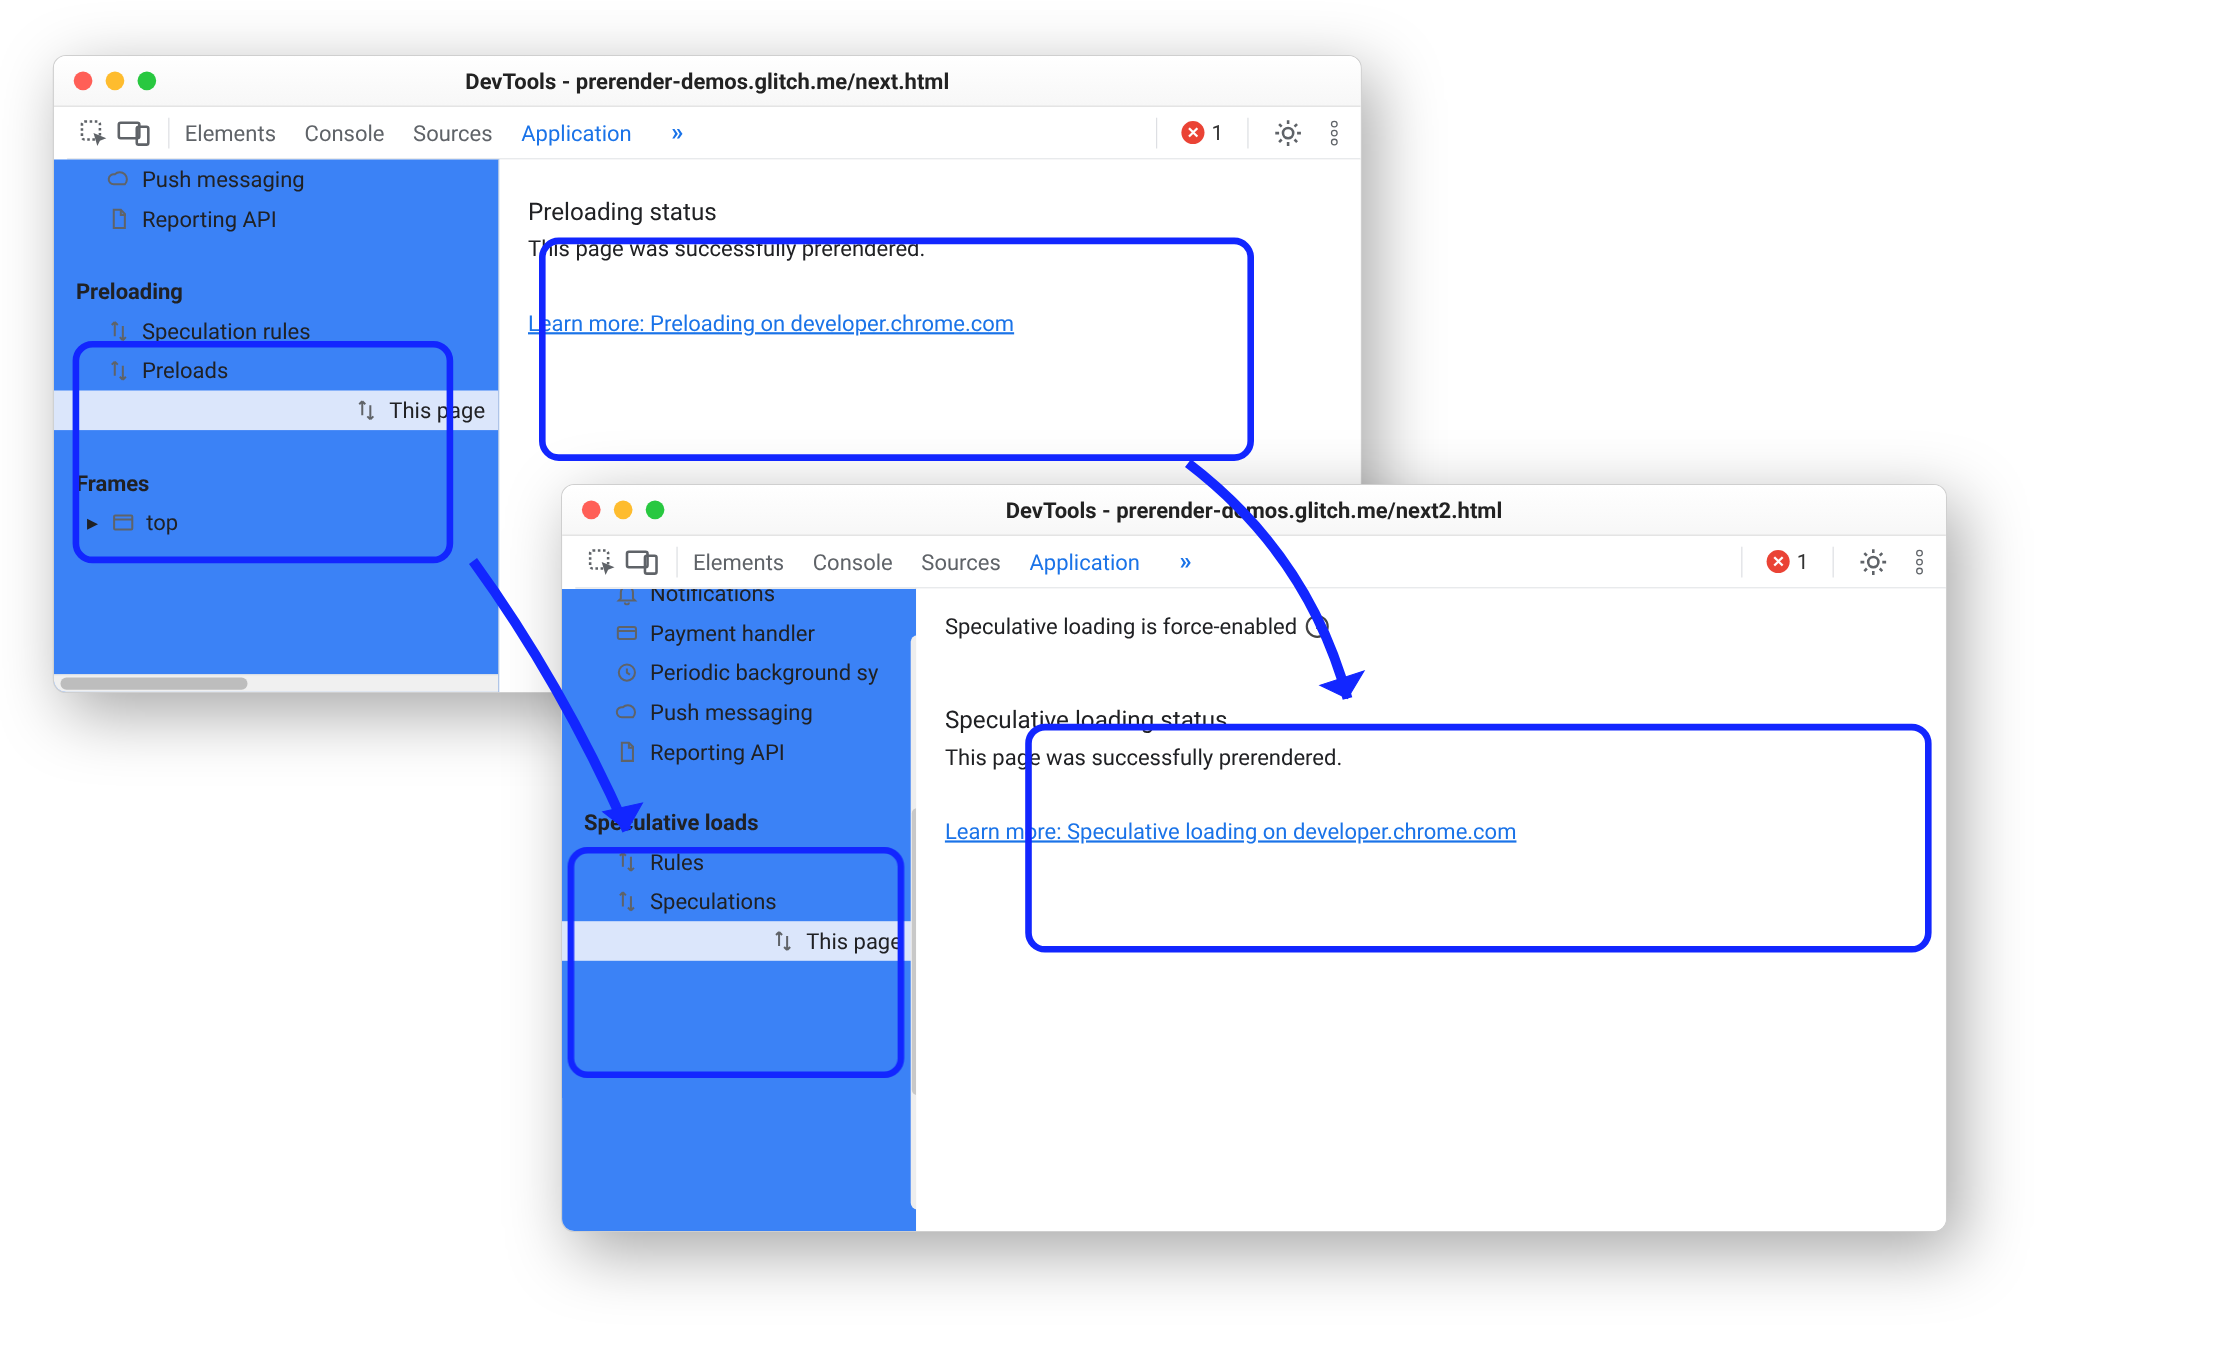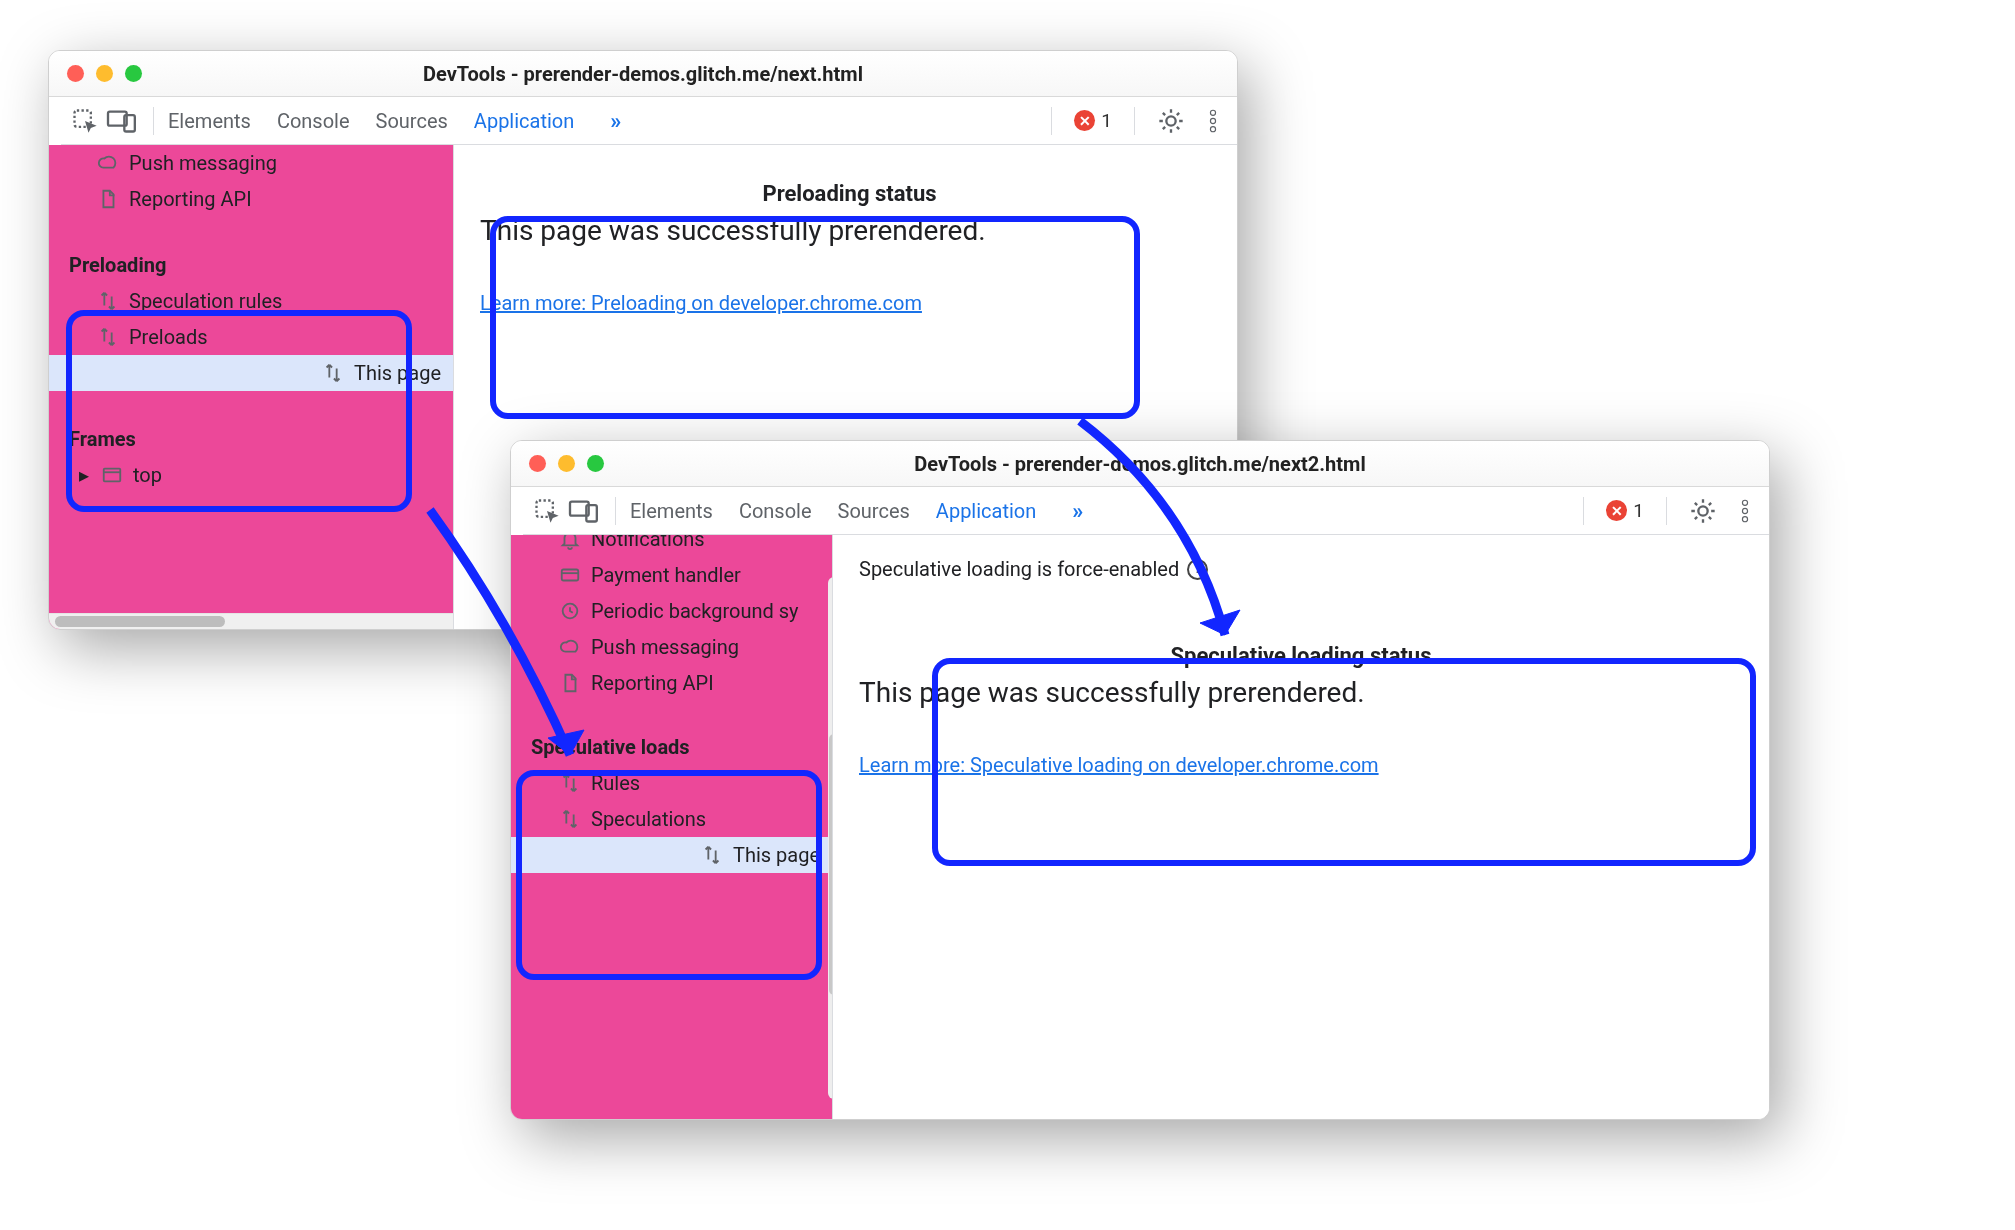--- a/index.html
+++ b/index.html
@@ -58,39 +58,39 @@
   .tab.active { color: #1a73e8; }
   .tab.active::after {
     content:""; position:absolute; left:-2px; right:-2px; bottom:-10px; height:3px; background:#1a73e8;
   }
   .more-chev { color:#1a73e8; font-size:22px; font-weight:700; margin-left:10px; }
   .right-tools { margin-left: auto; display: flex; align-items:center; gap: 14px; padding-left: 10px; }
   .err-badge { display:flex; align-items:center; gap:6px; color:#333; }
   .err-badge .err-circle { width:21px; height:21px; border-radius:50%; background:#ea4335; color:#fff; display:flex; align-items:center; justify-content:center; font-size:14px; font-weight:700; }
 
   .body-area { display:flex; height: calc(100% - 94px); }
-  .sidebar { width: 365px; background:#ec4899; border-right: 1px solid #dadce0; overflow-y: hidden; position:relative; }
+  .sidebar { width: 365px; background:#3b82f6; border-right: 1px solid #dadce0; overflow-y: hidden; position:relative; }
   .section-title { font-weight:700; font-size:20px; padding: 12px 14px 6px 20px; }
   .side-item {
     display:flex; align-items:center; gap:10px; padding: 6px 12px 6px 40px;
     font-size:20px; color:#202124; cursor:pointer; white-space:nowrap;
   }
   .side-item.child { padding-left: 48px; }
   .side-item.selected { background:#dbe6fb;justify-content:flex-end; }
   .side-item .ic { width:22px; height:22px; flex:0 0 auto; }
   .sidebar-scrollbar {
     position:absolute; left:0; right:0; bottom:0; height:16px; background:#f0f0f0;
     border-top:1px solid #e4e4e4;
   }
   .sidebar-scrollbar .thumb { position:absolute; top:2px; bottom:2px; left:6px; width:42%; background:#bdbdbd; border-radius:7px; }
 
   .main-pane { flex:1; background:#fff; padding: 22px 26px; position:relative; overflow:hidden; }
   .main-pane.narrow { padding: 12px 18px 22px 26px; }
-  .panel-title { font-weight:700; font-size:22px; margin-bottom:8px;text-align:center; }
-  .panel-text { font-size:28px; margin-bottom:18px; }
+  .panel-title { font-weight:400; font-size:22px; margin-bottom:8px; }
+  .panel-text { font-size:20px; margin-bottom:18px; }
   .panel-link { color:#1a73e8; text-decoration: underline; font-size:20px; cursor:pointer;}
   .status-line { font-size:20px; margin-bottom: 22px; display:flex; align-items:center; gap:8px;}
   .info-circle { width:21px; height:21px; border:2px solid #444; border-radius:50%; display:inline-flex; align-items:center; justify-content:center; font-family: Georgia, serif; font-style: italic; font-size:14px; color:#444;}
 
   
   .hl { position:absolute; border:6px solid #1226ff; border-radius:18px; pointer-events:none; }
 
   
   .arrow { position:absolute; pointer-events:none; stroke:#1226ff; fill:#1226ff; }
 

